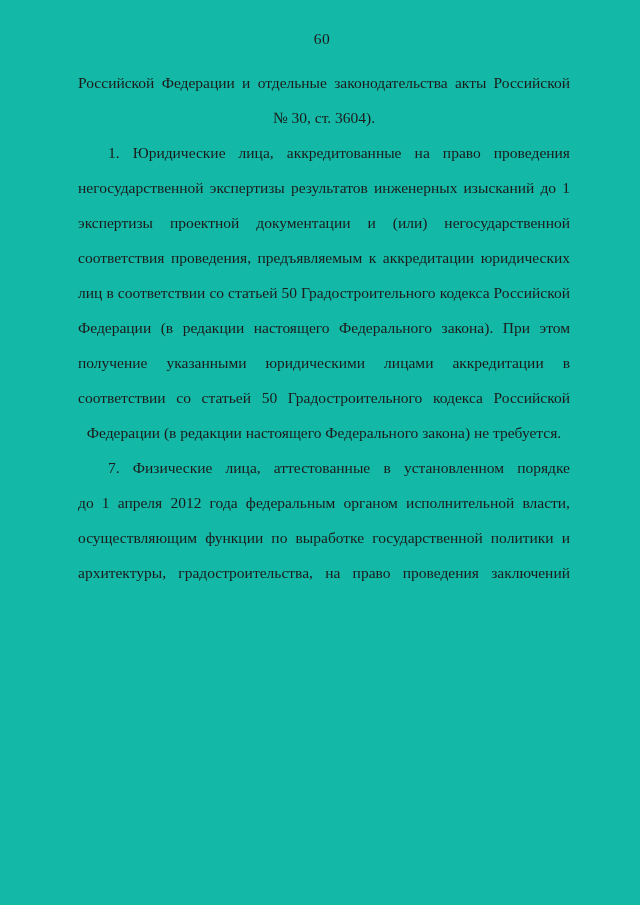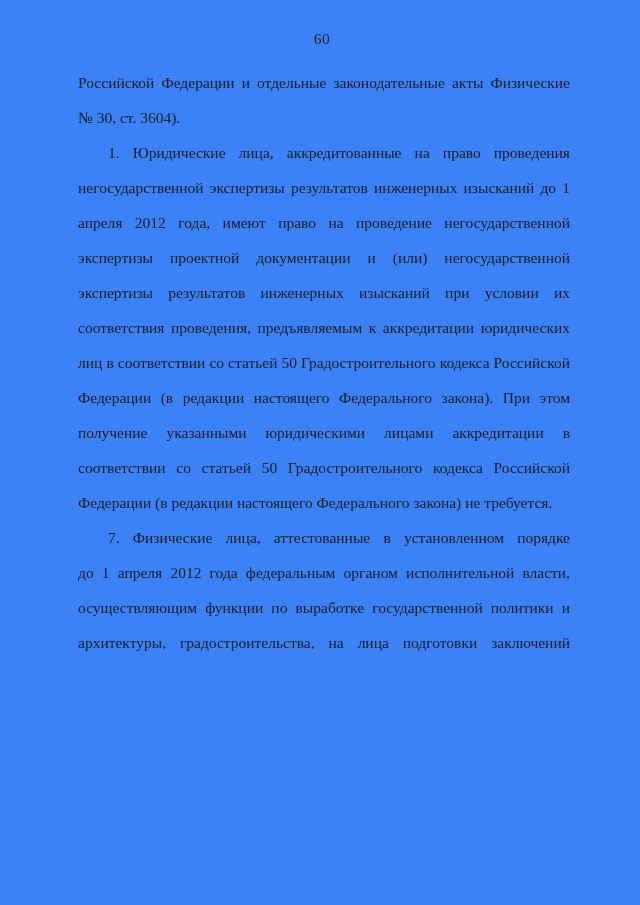--- a/index.html
+++ b/index.html
@@ -4,21 +4,21 @@
 <style>
   html, body {
     margin: 0;
     padding: 0;
     background: #ffffff;
   }
   .sheet {
     position: relative;
     width: 640px;
     height: 905px;
-    background: #3b82f6;
+    background: #14b8a6;
     overflow: hidden;
     font-family: "Liberation Serif", "DejaVu Serif", serif;
     color: #1b1b1b;
   }
   .page-number {
     position: absolute;
     top: 30px;
     left: 0;
     width: 644px;
     text-align: center;
@@ -30,21 +30,21 @@
     top: 65px;
     left: 78px;
     width: 492px;
   }
   .ln {
     margin: 0;
     font-size: 15.5px;
     line-height: 35px;
     height: 35px;
     white-space: normal;
-    text-align: left;
+    text-align: center;
   }
   .j {
     text-align: justify;
     text-align-last: justify;
     text-justify: inter-word;
   }
   .ind {
     text-indent: 30px;
   }
   .heading {
@@ -54,36 +54,34 @@
 </style>
 </head>
 <body>
 
 <main class="sheet">
 
   <div class="page-number">60</div>
 
   <section class="doc-body">
 
-    <p class="ln j">Российской Федерации и отдельные законодательные акты Физические</p>
+    <p class="ln j">Российской Федерации и отдельные законодательства акты Российской</p>
     <p class="ln">№ 30, ст. 3604).</p>
 
 
     <p class="ln j ind">1. Юридические лица, аккредитованные на право проведения</p>
     <p class="ln j">негосударственной экспертизы результатов инженерных изысканий до 1</p>
-    <p class="ln j">апреля 2012 года, имеют право на проведение негосударственной</p>
     <p class="ln j">экспертизы проектной документации и (или) негосударственной</p>
-    <p class="ln j">экспертизы результатов инженерных изысканий при условии их</p>
     <p class="ln j">соответствия проведения, предъявляемым к аккредитации юридических</p>
     <p class="ln j">лиц в соответствии со статьей 50 Градостроительного кодекса Российской</p>
     <p class="ln j">Федерации (в редакции настоящего Федерального закона). При этом</p>
     <p class="ln j">получение указанными юридическими лицами аккредитации в</p>
     <p class="ln j">соответствии со статьей 50 Градостроительного кодекса Российской</p>
     <p class="ln">Федерации (в редакции настоящего Федерального закона) не требуется.</p>
 
     <p class="ln j ind">7. Физические лица, аттестованные в установленном порядке</p>
     <p class="ln j">до 1 апреля 2012 года федеральным органом исполнительной власти,</p>
     <p class="ln j">осуществляющим функции по выработке государственной политики и</p>
-    <p class="ln j">архитектуры, градостроительства, на лица подготовки заключений</p>
+    <p class="ln j">архитектуры, градостроительства, на право проведения заключений</p>
 
   </section>
 
 </main>
 
 </body></html>

